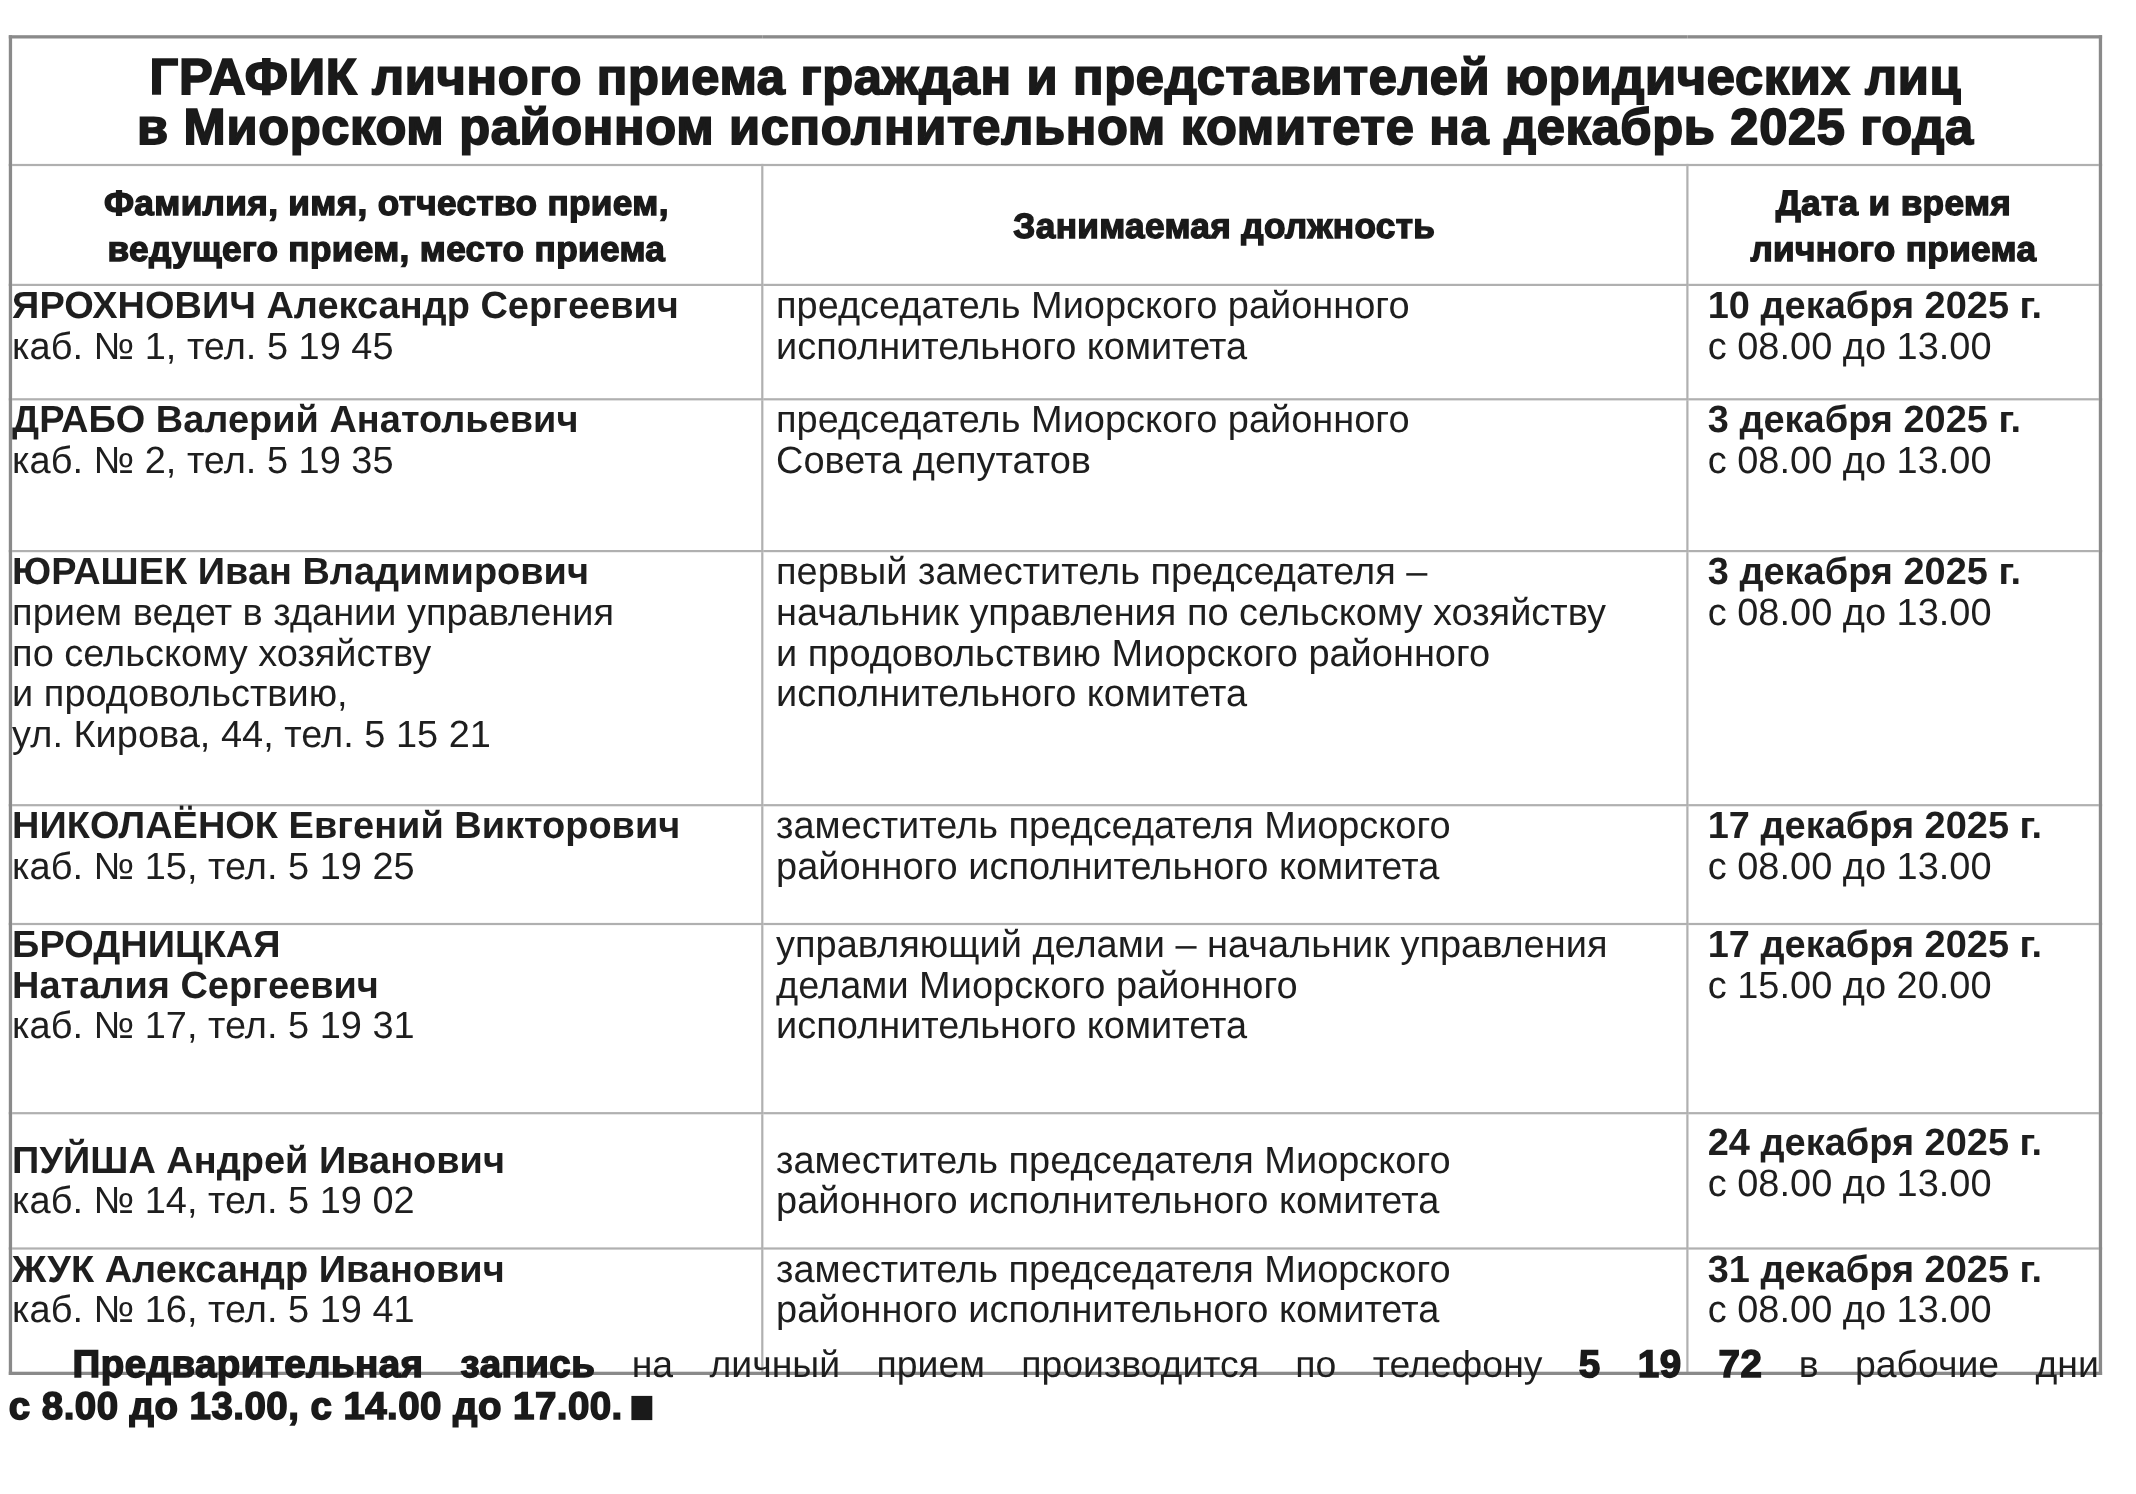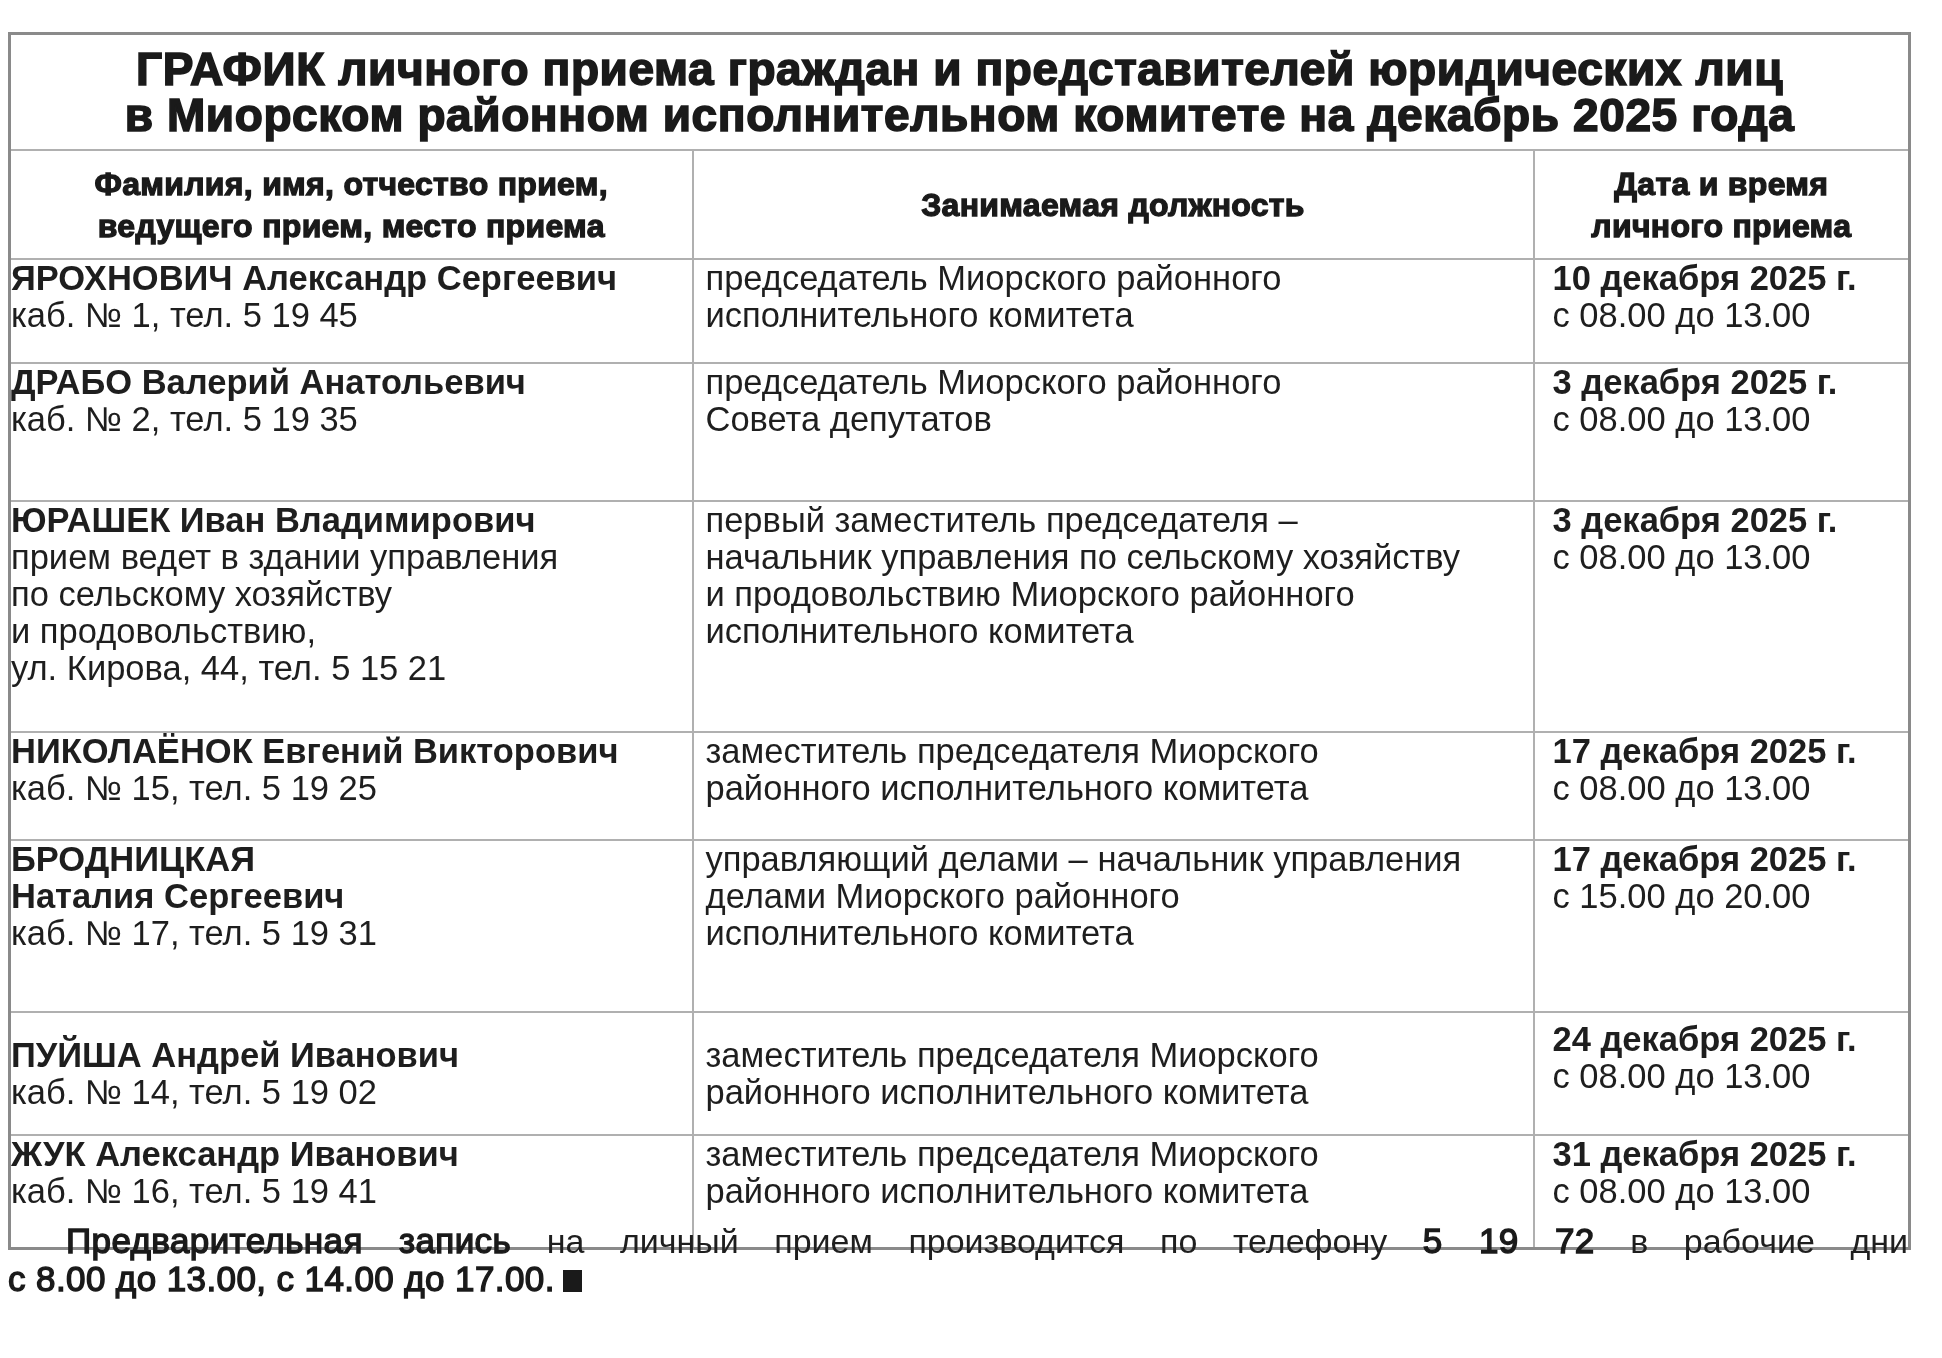--- a/index.html
+++ b/index.html
@@ -18,21 +18,21 @@
   .cell { font-size: 34.5px; line-height: 37px; padding: 11px 8px 0 14px; white-space: nowrap; }
   .cell.pos { padding-left: 12px; }
   .cell.date { padding-left: 18px; }
   .b { font-weight: 700; }
   .r { font-weight: 400; }
   .line { display: block; }
 
   .footer { position: absolute; left: 8px; top: 1222px; width: 1900px; font-size: 34px; line-height: 37px; color: #1e1e1e; }
   .footer .l1 { display: block; padding-left: 58px; white-space: nowrap; text-align: justify; text-align-last: justify; }
   .footer .l2 { display: block; white-space: nowrap; }
-  .heavy { font-weight: 400; -webkit-text-stroke: 1.4px #1a1a1a; color: #1a1a1a; font-size: 35px; letter-spacing: 0.4px; }
+  .heavy { font-weight: 700; -webkit-text-stroke: 1.4px #1a1a1a; color: #1a1a1a; font-size: 35px; letter-spacing: 0.4px; }
   .end-mark { display: inline-block; width: 19px; height: 22px; background: #1a1a1a; vertical-align: -1px; margin-left: 8px; }
 </style>
 </head>
 <body>
 
 <div class="sheet">
   <table class="schedule">
     <colgroup>
         <col class="c1">
         <col class="c2">

